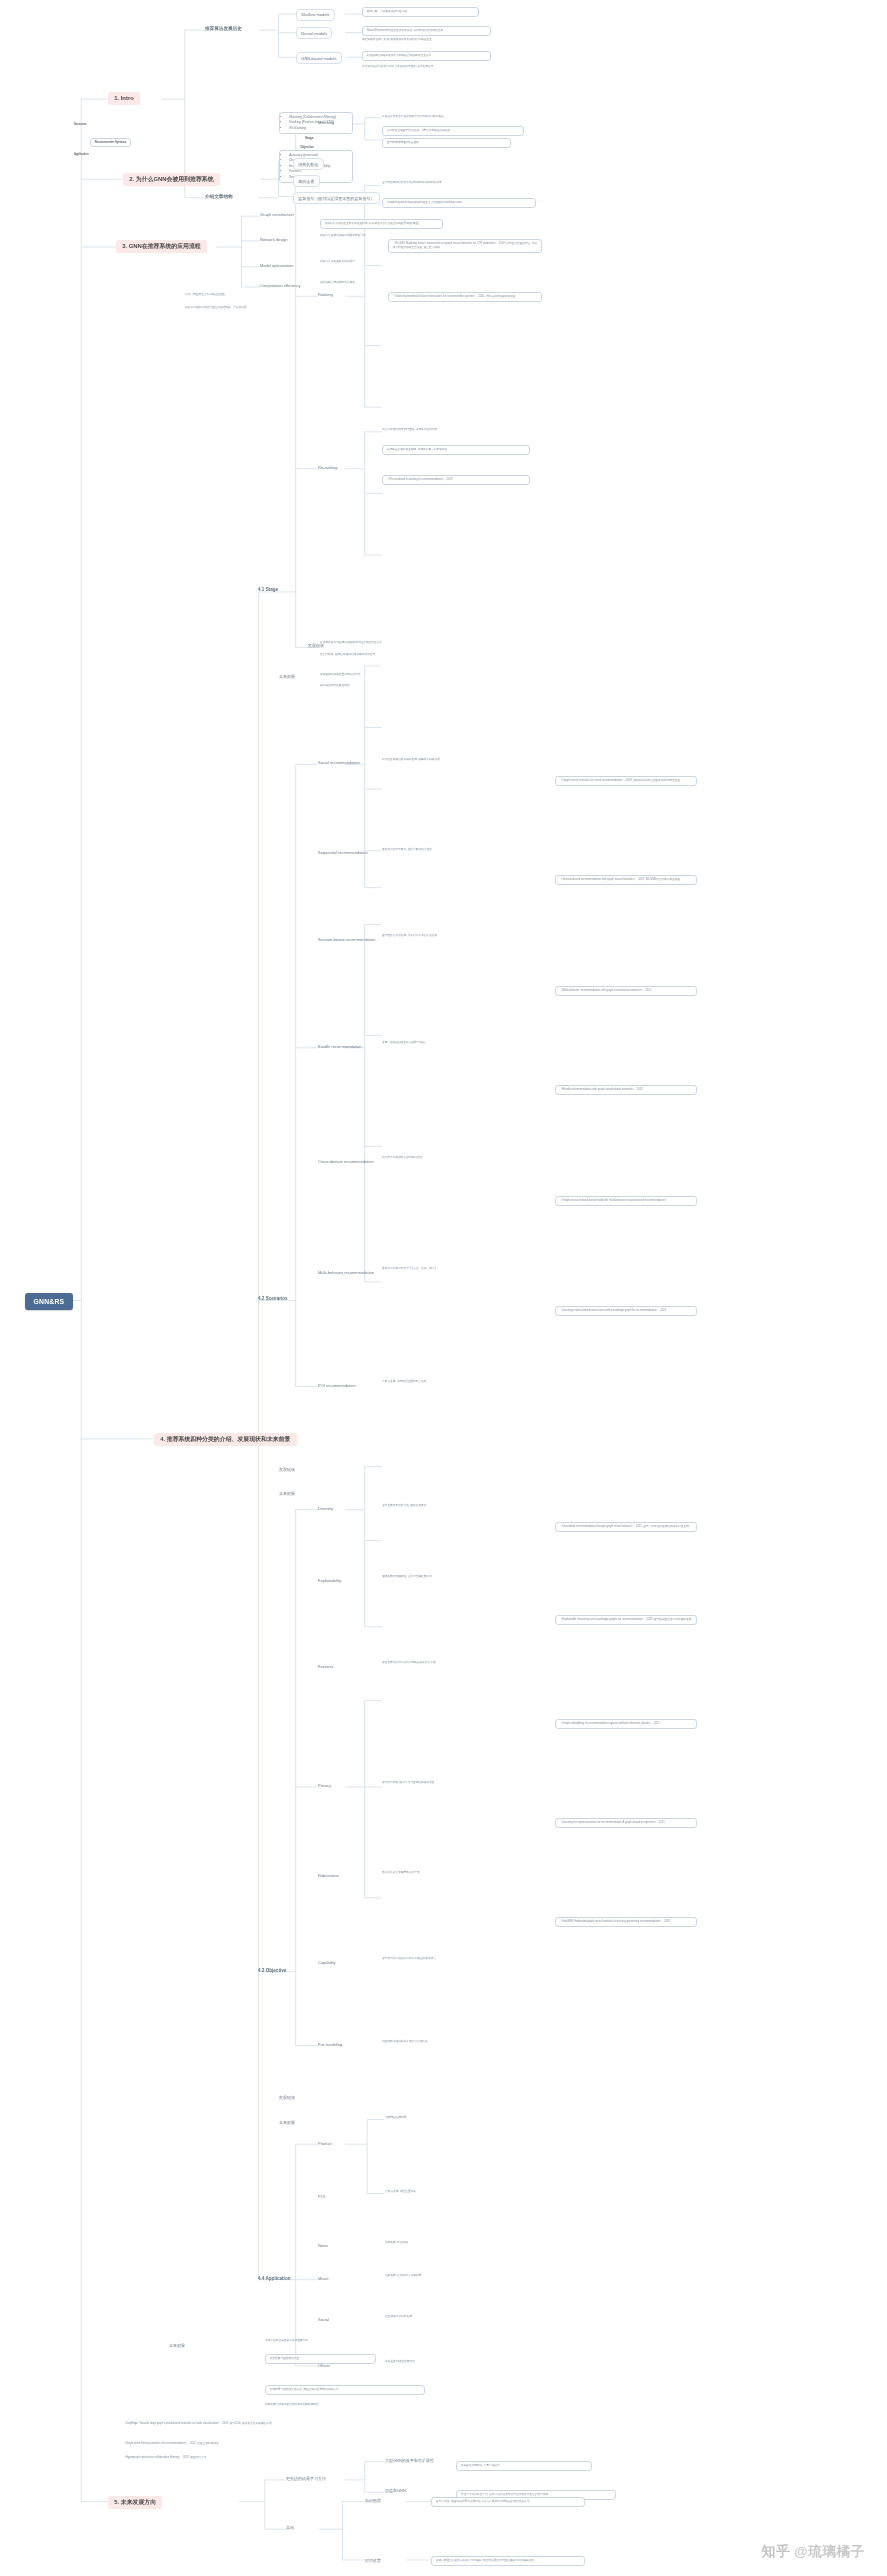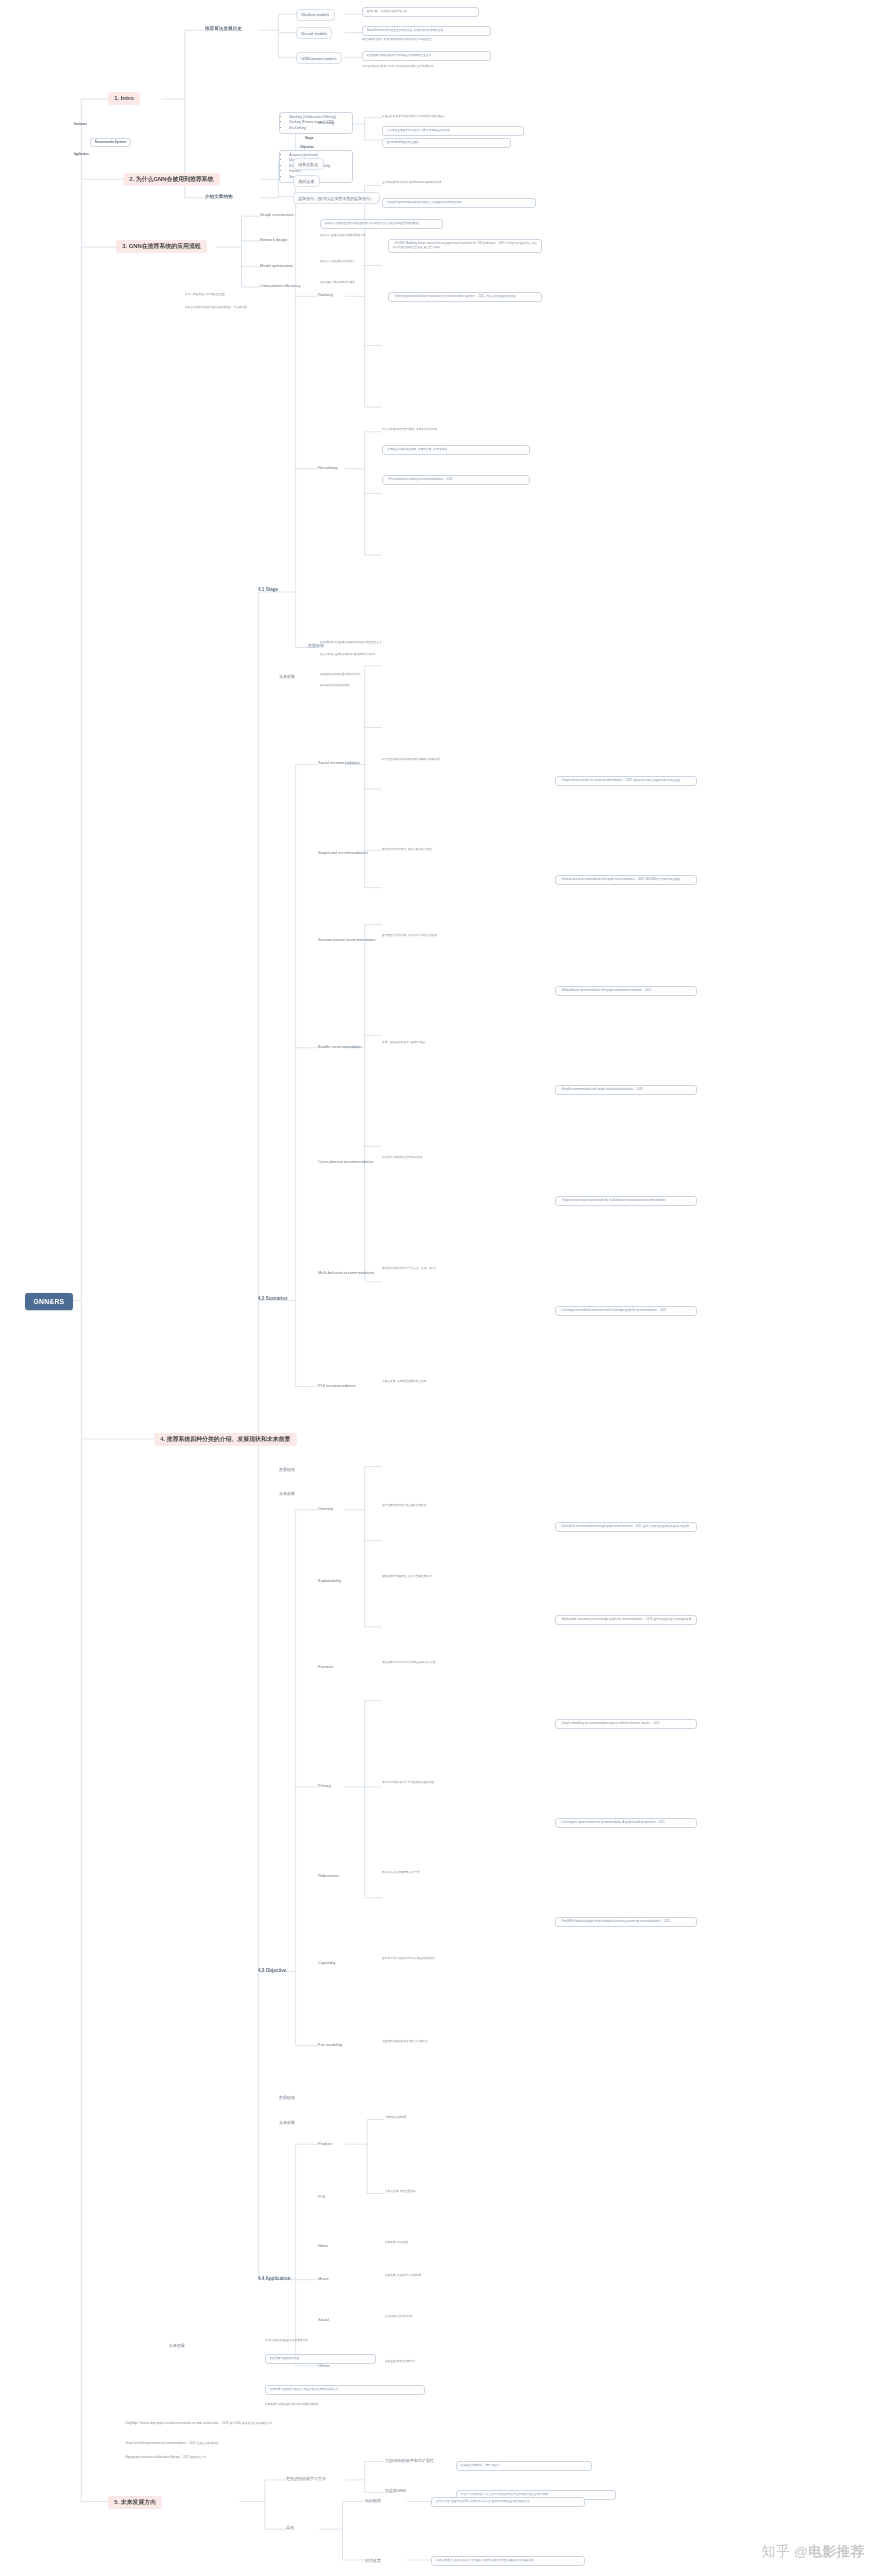--- a/index.html
+++ b/index.html
@@ -44,21 +44,21 @@
 
   .bullets { margin:0; padding-left:5.5px; font-size:3.2px; line-height:1.7; color:#6f7b88; }
   .bullets li { font-style:italic; }
   .micro { font-size:2.7px; line-height:1.5; color:#828e99; }
 
   .watermark {
     position:absolute; right:22px; bottom:15px;
     font-size:13.6px; color:#c9c9c9; font-weight:700; letter-spacing:0.6px;
     display:flex; align-items:center; gap:3.7px;
   }
-  .wm-logo { font-size:14px; color:#c4c4c4; font-weight:400; }
+  .wm-logo { font-size:14px; color:#c4c4c4; font-weight:700; }
 </style>
 </head>
 <body>
 
 <div id="canvas">
 
   <svg class="links" xmlns="http://www.w3.org/2000/svg" viewBox="0 0 1440 4180" width="887" height="2576">
     <g fill="none" stroke="#c5d4e2" stroke-width="1">
 
       <path d="M108 2110 H132"></path>
@@ -370,17 +370,17 @@
   <div class="node lvl3" style="left:365px; top:2558px;">对话推荐</div>
   <div class="node micro boxed wrapbox" style="left:431px; top:2497px; width:154px;">提升公平性 / 但是现有的KG+推荐没有办法充分建模用户和物品之间的复杂关系</div>
   <div class="node micro boxed wrapbox" style="left:431px; top:2556px; width:154px;">以前只能通过历史数据来估计用户偏好, 现在可以通过对话直接获取用户的偏好信息</div>
 
   <div class="node micro wrapbox" style="left:123px; top:2422px; width:173px;">《DropEdge: Towards deep graph convolutional networks on node classification》, 2019, 被引1116, 随机丢弃边来缓解过平滑</div>
   <div class="node micro wrapbox" style="left:123px; top:2442px; width:173px;">《Graph trend filtering networks for recommendation》, 2022, 在图上做趋势滤波</div>
   <div class="node micro wrapbox" style="left:123px; top:2456px; width:173px;">《Hypergraph contrastive collaborative filtering》, 2022, 超图对比学习</div>
 
   <div class="watermark">
     <span class="wm-logo">知乎</span>
-    <span>@电影推荐</span>
+    <span>@琉璃橘子</span>
   </div>
 
 </div>
 
 
 </body></html>

